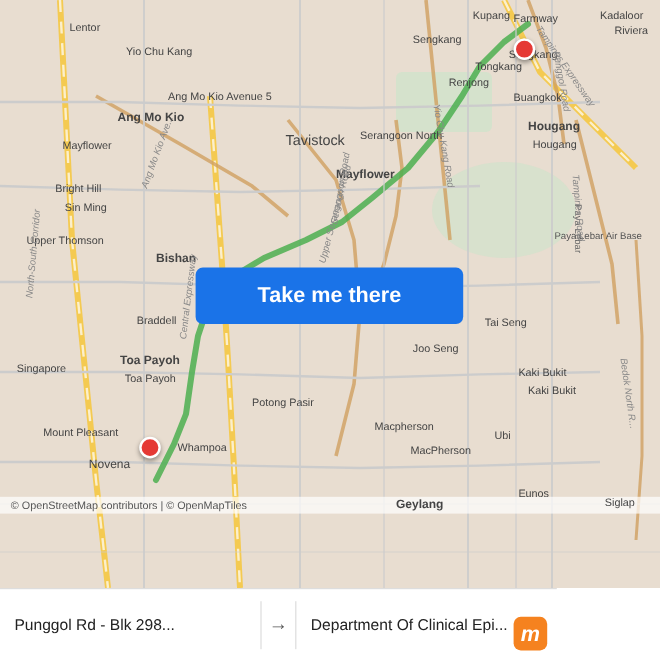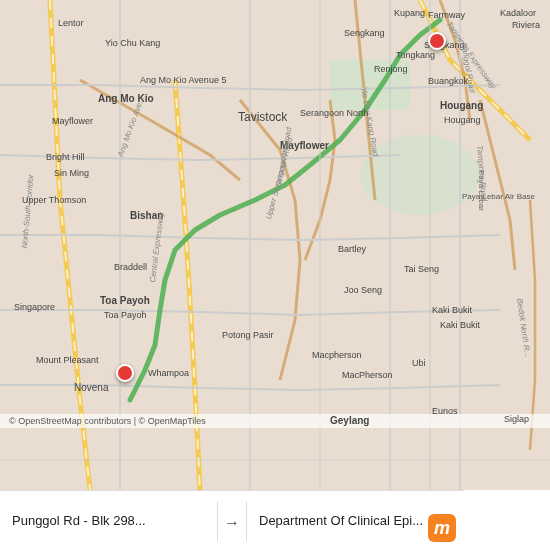--- a/index.html
+++ b/index.html
@@ -257,41 +257,42 @@
   <span class="map-label" style="top:262px;left:114px;font-size:9px;">Braddell</span>
   <span class="map-label bold" style="top:295px;left:100px;font-size:10px;">Toa Payoh</span>
   <span class="map-label" style="top:310px;left:104px;font-size:9px;">Toa Payoh</span>
   <span class="map-label" style="top:368px;left:148px;font-size:9px;">Whampoa</span>
   <span class="map-label" style="top:355px;left:36px;font-size:9px;">Mount Pleasant</span>
   <span class="map-label" style="top:382px;left:64px;font-size:10px;margin-left:10px;">Novena</span>
   <span class="map-label" style="top:302px;left:14px;font-size:9px;">Singapore</span>
   <span class="map-label" style="top:244px;left:338px;font-size:9px;">Bartley</span>
   <span class="map-label" style="top:264px;left:404px;font-size:9px;">Tai Seng</span>
   <span class="map-label" style="top:285px;left:344px;font-size:9px;">Joo Seng</span>
-  <span class="map-label" style="top:330px;left:210px;font-size:9px;margin-left:12px;">Potong Pasir</span>
+  <span class="map-label" style="top:330px;left:210px;font-size:9px;">Potong Pasir</span>
   <span class="map-label" style="top:350px;left:312px;font-size:9px;">Macpherson</span>
   <span class="map-label" style="top:370px;left:342px;font-size:9px;">MacPherson</span>
   <span class="map-label" style="top:305px;left:432px;font-size:9px;">Kaki Bukit</span>
   <span class="map-label" style="top:320px;left:440px;font-size:9px;">Kaki Bukit</span>
   <span class="map-label" style="top:340px;left:412px;font-size:9px;margin-top:18px;">Ubi</span>
   <span class="map-label bold" style="top:415px;left:330px;font-size:10px;">Geylang</span>
   <span class="map-label" style="top:406px;left:432px;font-size:9px;">Eunos</span>
   <span class="map-label" style="top:414px;left:504px;font-size:9px;">Siglap</span>
 
   <span class="map-label highway" style="top:248px;left:20px;font-size:8px;transform:rotate(-85deg);transform-origin:left top;color:#888;">North-South Corridor</span>
   <span class="map-label highway" style="top:282px;left:148px;font-size:8px;transform:rotate(-83deg);transform-origin:left top;color:#888;">Central Expressway</span>
   <span class="map-label highway" style="top:20px;left:452px;font-size:8px;transform:rotate(55deg);transform-origin:left top;color:#888;">Tampines Expressway</span>
   <span class="map-label highway" style="top:145px;left:484px;font-size:8px;transform:rotate(85deg);transform-origin:left top;color:#888;">Tampines Road</span>
   <span class="map-label highway" style="top:218px;left:264px;font-size:8px;transform:rotate(-75deg);transform-origin:left top;color:#888;">Upper Serangoon Road</span>
   <span class="map-label highway" style="top:86px;left:368px;font-size:8px;transform:rotate(80deg);transform-origin:left top;color:#888;">Yio Chu Kang Road</span>
   <span class="map-label highway" style="top:42px;left:468px;font-size:8px;transform:rotate(80deg);transform-origin:left top;color:#888;">Punggol Road</span>
   <span class="map-label highway" style="top:155px;left:116px;font-size:8px;transform:rotate(-70deg);transform-origin:left top;color:#888;">Ang Mo Kio Ave...</span>
   <span class="map-label highway" style="top:186px;left:274px;font-size:8px;transform:rotate(-80deg);transform-origin:left top;color:#888;">Serangoon Road</span>
   <span class="map-label highway" style="top:298px;left:524px;font-size:8px;transform:rotate(82deg);transform-origin:left top;color:#888;">Bedok North R...</span>
 
+  <button id="take-me-there-btn">Take me there</button>
 
   <div class="origin-marker"></div>
 
   <div class="dest-marker"></div>
 
   <div class="attribution">© OpenStreetMap contributors | © OpenMapTiles</div>
 </div>
 
 <div id="bottom-bar">
   <div class="route-from">

